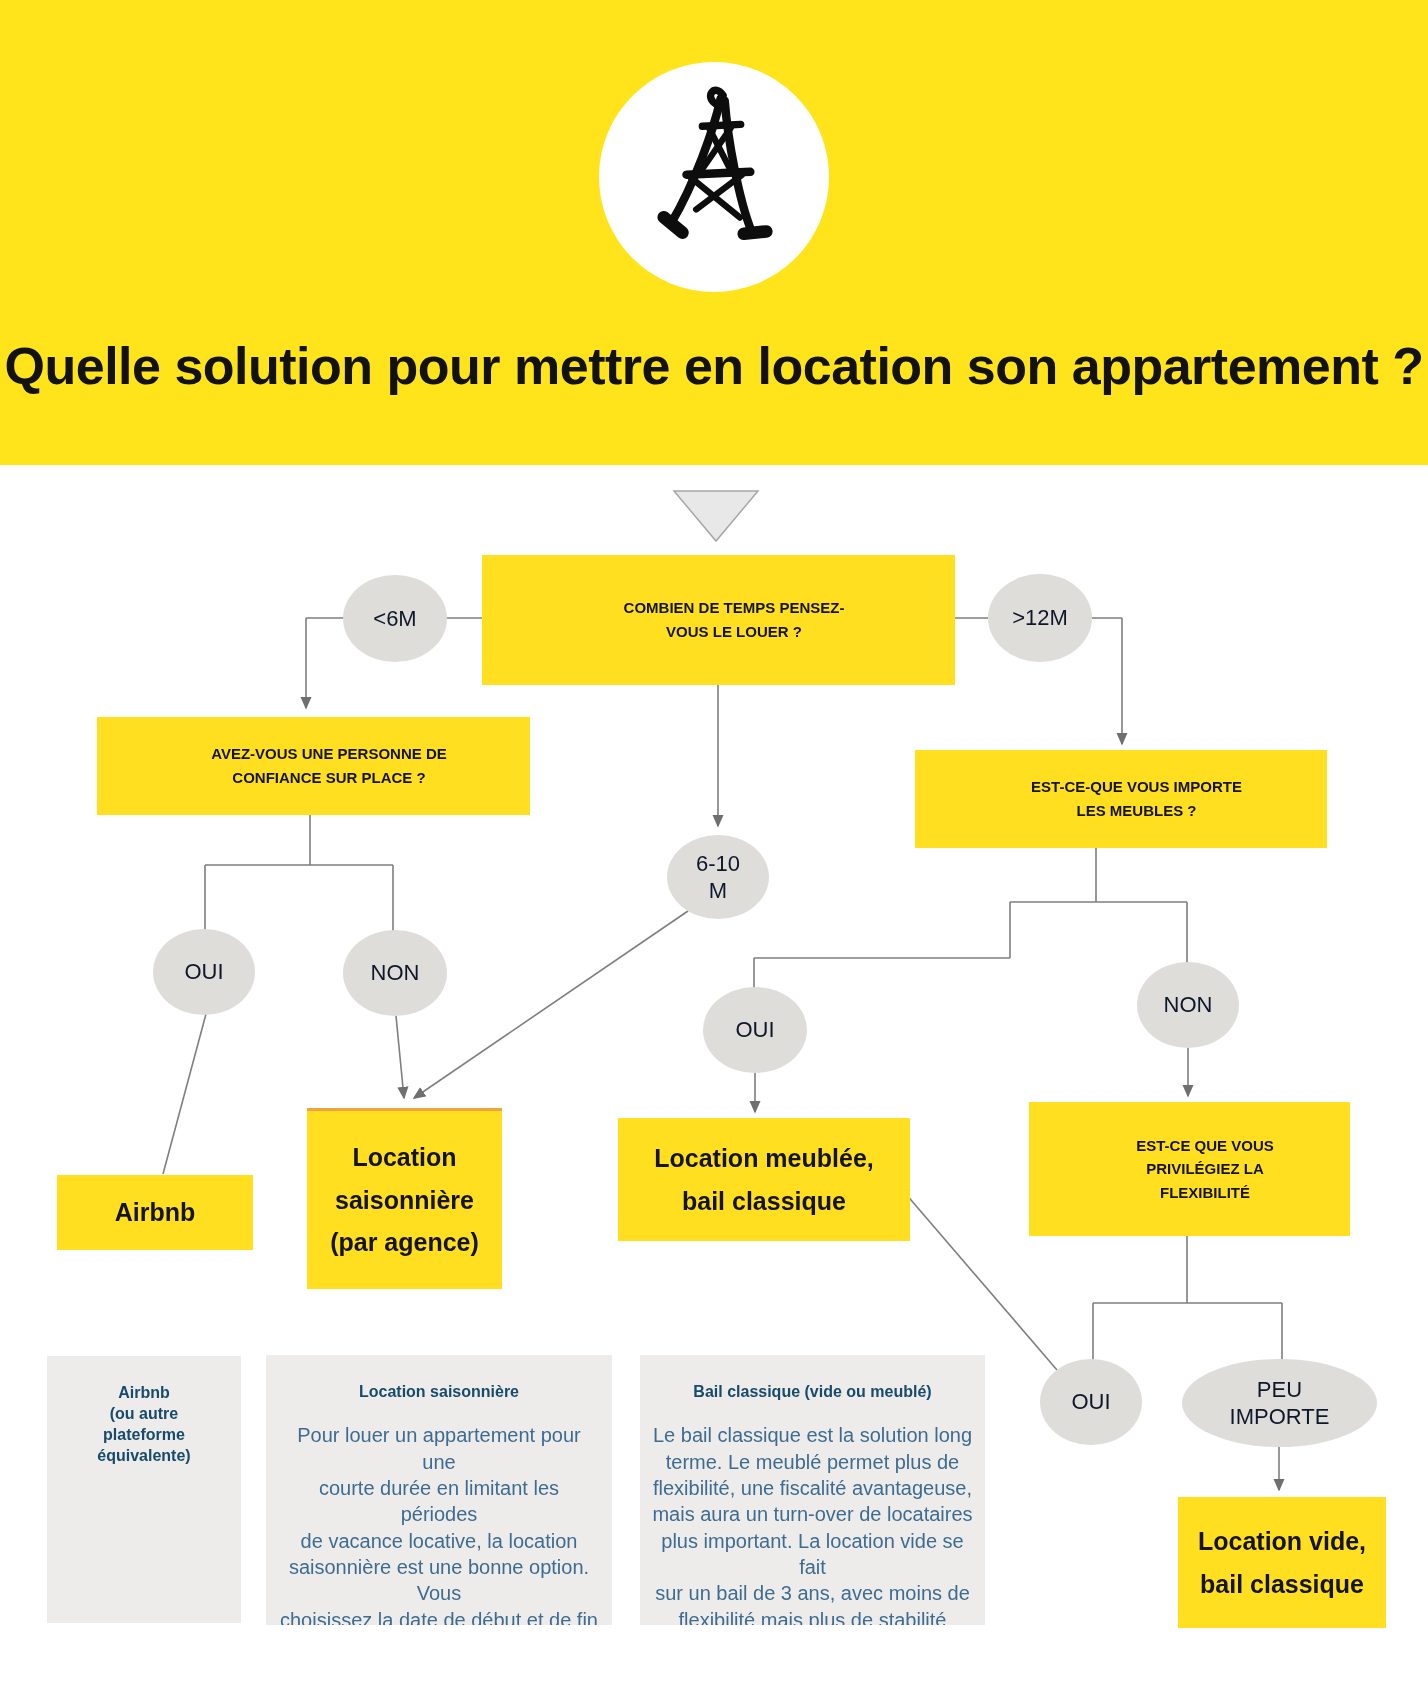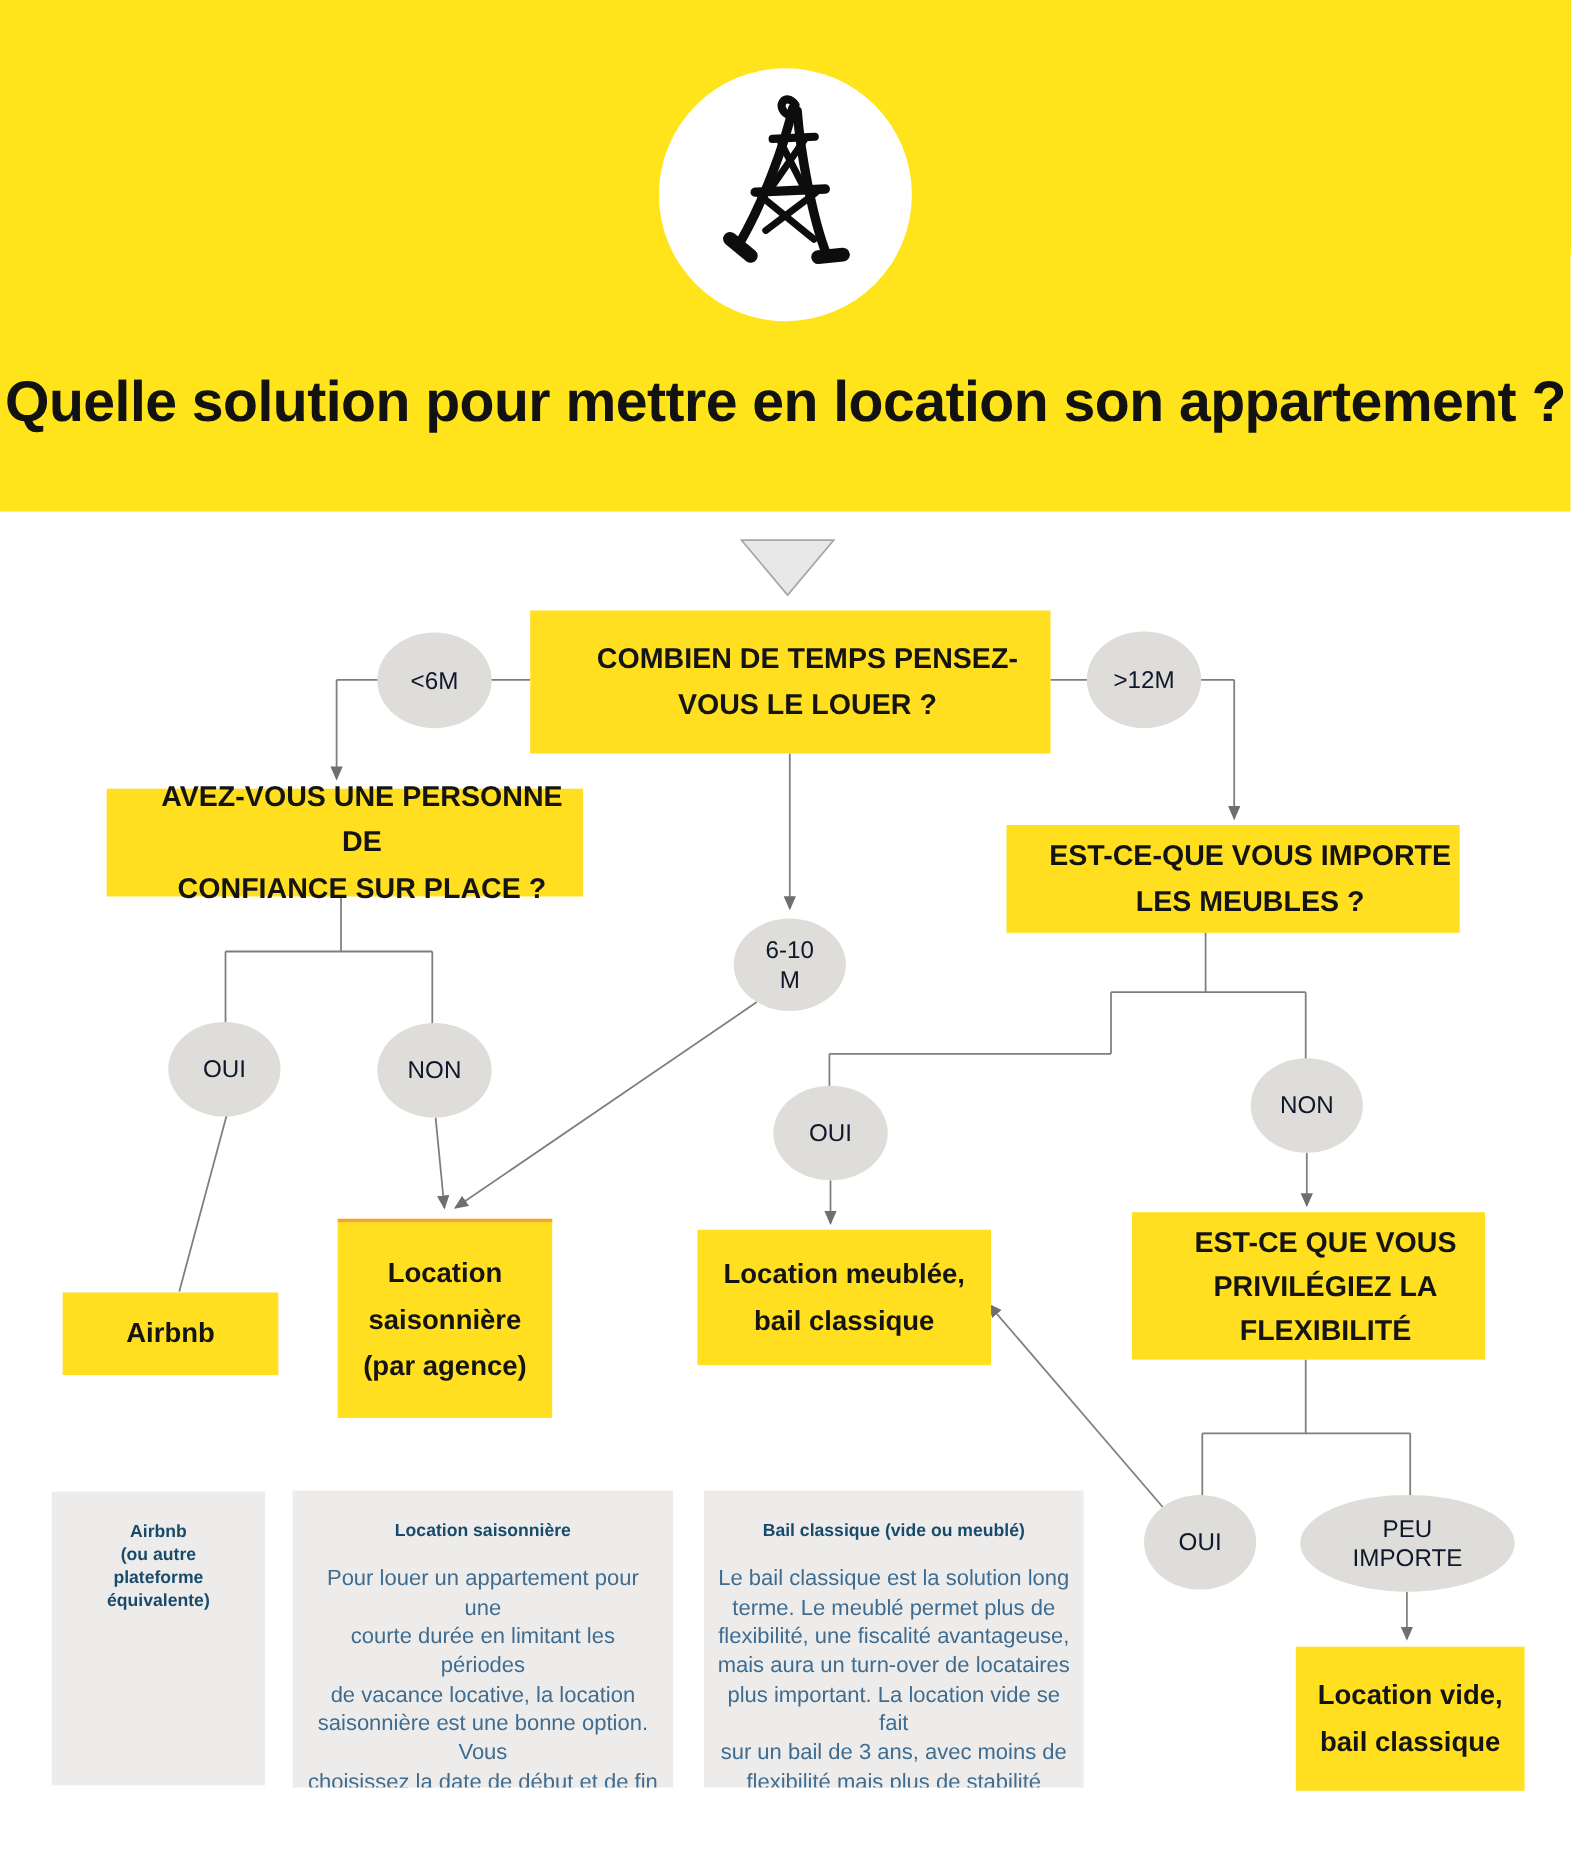--- a/index.html
+++ b/index.html
@@ -11,29 +11,29 @@
                background:#ffffff;display:flex;align-items:center;justify-content:center;}
   .title{position:absolute;left:0;top:336px;width:1428px;margin:0;text-align:center;
          font-size:52px;font-weight:bold;color:#121212;letter-spacing:-0.5px;}
   
   .connectors{position:absolute;left:0;top:0;z-index:1;pointer-events:none;}
   .connectors line{stroke:#7E7E7E;stroke-width:1.6;}
   
   .node{position:absolute;z-index:2;display:flex;align-items:center;justify-content:center;
         text-align:center;font-weight:bold;color:#141414;background:#FFDF20;
         white-space:pre-line;box-sizing:border-box;}
-  .q{font-size:26px;line-height:1.6;padding-left:31px;}
+  .q{font-size:15px;line-height:1.6;padding-left:31px;}
   .r{font-size:25px;line-height:1.7;}
   #box-q1{left:482px;top:555px;width:473px;height:130px;}
   #box-q2{left:97px;top:717px;width:433px;height:98px;}
   #box-q3{left:915px;top:750px;width:412px;height:98px;}
   #box-q4{left:1029px;top:1102px;width:321px;height:134px;line-height:1.55;}
   #box-airbnb{left:57px;top:1175px;width:196px;height:75px;}
   #box-saison{left:307px;top:1108px;width:195px;height:181px;border-top:3px solid #F0A23E;}
-  #box-meublee{left:618px;top:1118px;width:267px;height:123px;margin-left:16px;}
+  #box-meublee{left:618px;top:1118px;width:292px;height:123px;}
   #box-vide{left:1178px;top:1497px;width:208px;height:131px;}
   .ellipse{position:absolute;z-index:2;background:#DEDDDA;border-radius:50%;
            display:flex;align-items:center;justify-content:center;text-align:center;
            font-size:22px;color:#0f172a;white-space:pre-line;line-height:1.25;}
   #el-lt6m{left:343px;top:575px;width:104px;height:87px;}
   #el-gt12m{left:988px;top:574px;width:104px;height:88px;}
   #el-612m{left:667px;top:835px;width:102px;height:84px;}
   #el-oui1{left:153px;top:929px;width:102px;height:86px;}
   #el-non1{left:343px;top:930px;width:104px;height:86px;}
   #el-oui2{left:703px;top:987px;width:104px;height:86px;}

